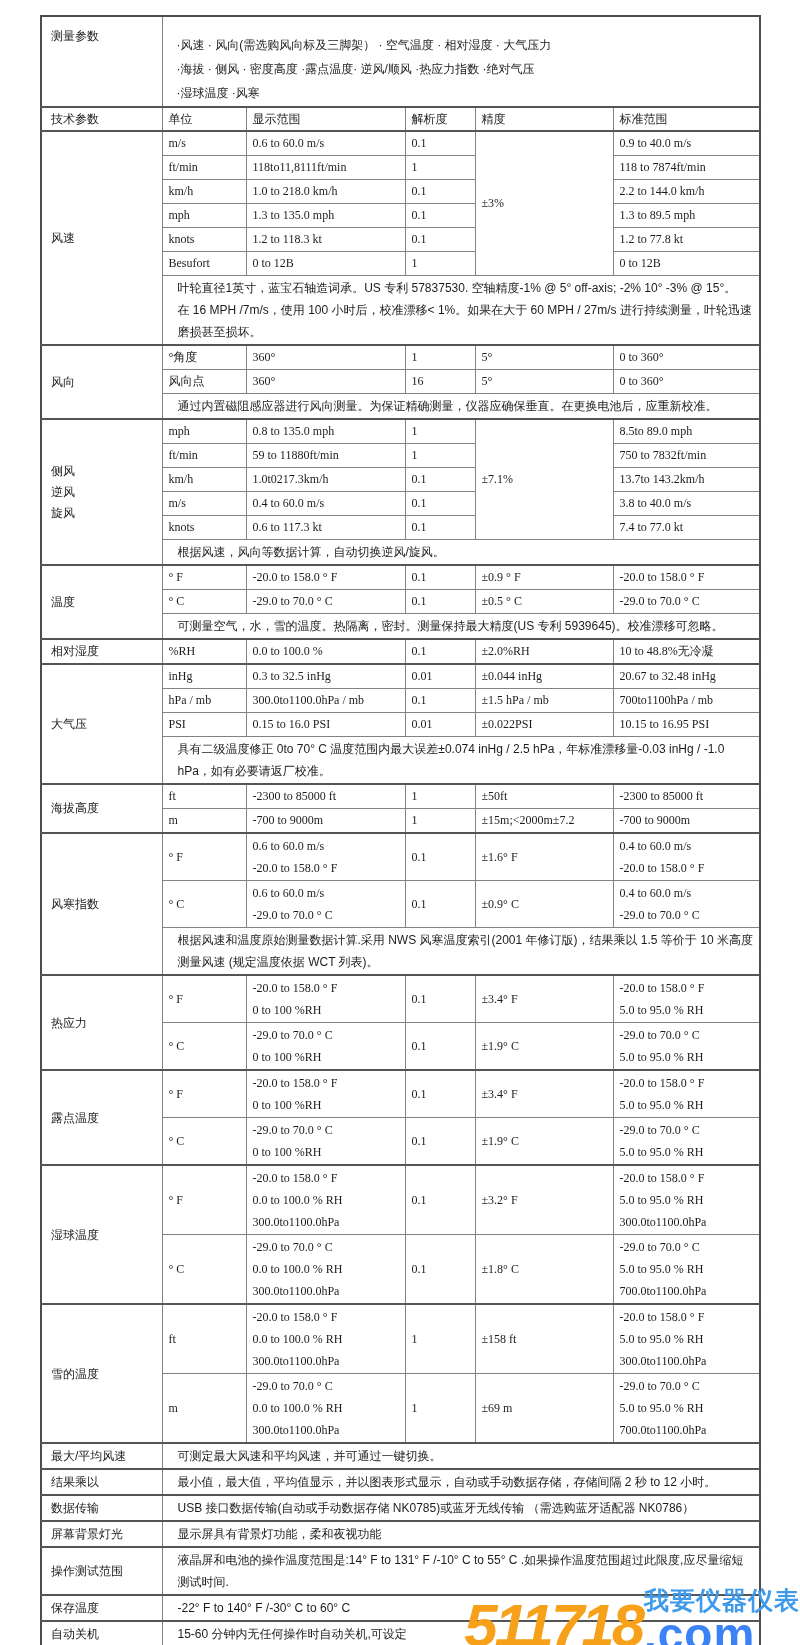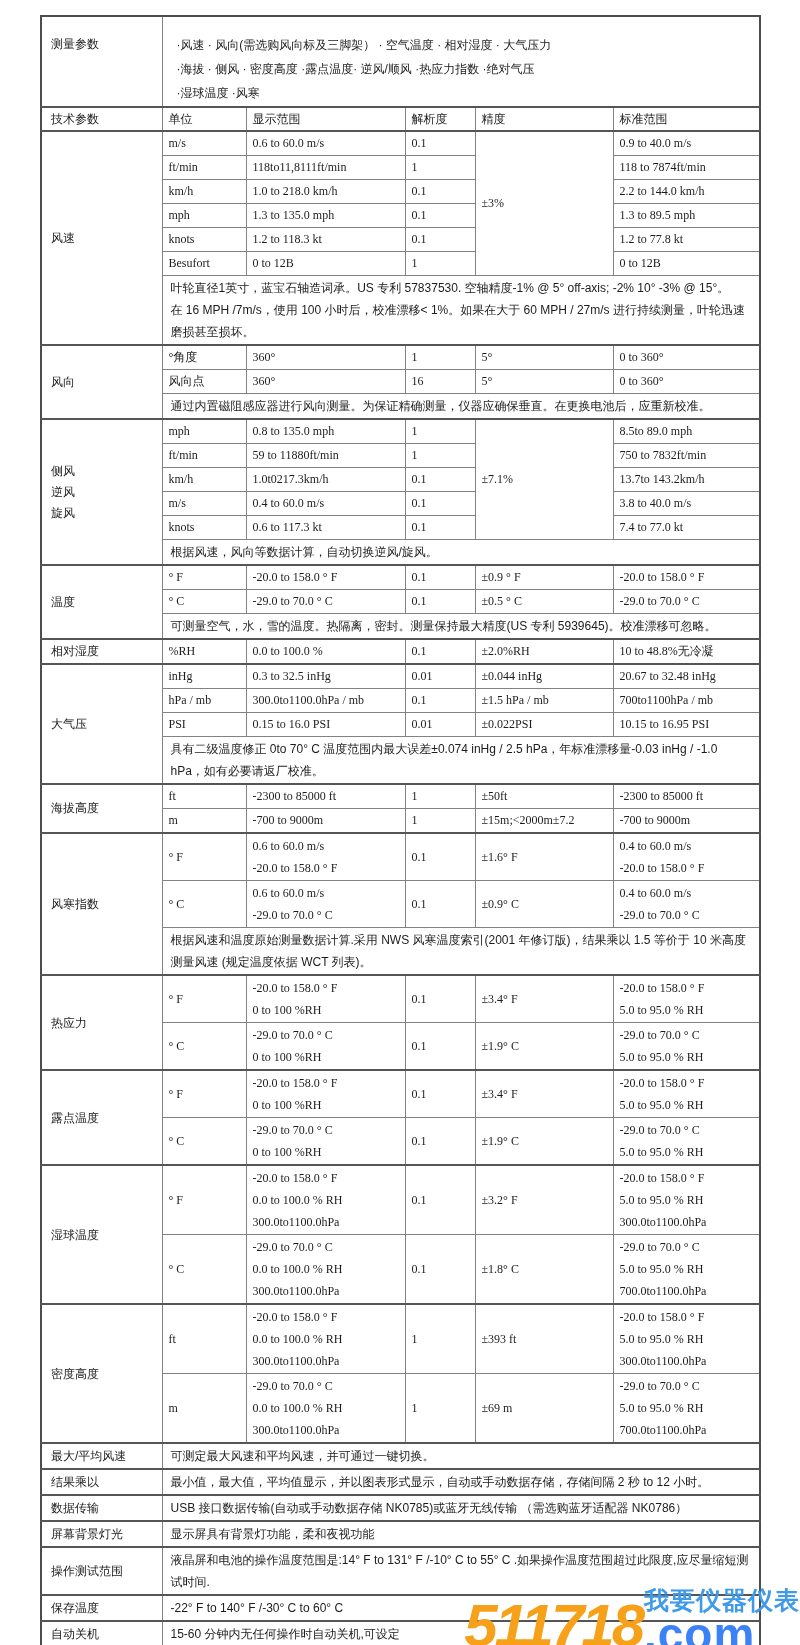--- a/index.html
+++ b/index.html
@@ -19,26 +19,26 @@
   td{
     border:1px solid #828282;
     vertical-align:middle;
     padding:1px 6px;
     line-height:21px;
     word-break:break-word;
     overflow:hidden;
   }
   tr.section-start td{border-top:2px solid #555555;}
   .param-cell{padding-left:9px;font-family:"Liberation Sans","DejaVu Sans",sans-serif;}
-  .top-label{vertical-align:top;padding-top:17px;}
+  .top-label{vertical-align:top;padding-top:9px;}
   .measure-list{vertical-align:top;padding-top:16px;padding-left:14px;}
   .measure-list div{line-height:24px;}
   .header-row td{line-height:20px;}
   .val{font-family:"Liberation Serif","DejaVu Serif",serif;}
-  .note-cell{padding-left:8px;}
+  .note-cell{padding-left:15px;}
   .note-cell div{line-height:22px;}
   .cellline{line-height:21px;}
   .ml .cellline{line-height:22px;}
 
   .logo{
     position:absolute;right:0px;top:1587px;
     display:flex;align-items:flex-end;
     user-select:none;white-space:nowrap;
   }
   .logo-number{
@@ -628,35 +628,35 @@
             <div class="cellline">±1.8° C</div>
           </td>
           <td class="val">
             <div class="cellline">-29.0 to 70.0 ° C</div>
             <div class="cellline">5.0 to 95.0 % RH</div>
             <div class="cellline">700.0to1100.0hPa</div>
           </td>
         </tr>
         <tr class="ml section-start">
           <td class="param-cell" rowspan="2">
-            <div class="cellline">密度高度</div>
+            <div class="cellline">雪的温度</div>
           </td>
           <td class="val">
             <div class="cellline">ft</div>
           </td>
           <td class="val">
             <div class="cellline">-20.0 to 158.0 ° F</div>
             <div class="cellline">0.0 to 100.0 % RH</div>
             <div class="cellline">300.0to1100.0hPa</div>
           </td>
           <td class="val">
             <div class="cellline">1</div>
           </td>
           <td class="val">
-            <div class="cellline">±393 ft</div>
+            <div class="cellline">±158 ft</div>
           </td>
           <td class="val">
             <div class="cellline">-20.0 to 158.0 ° F</div>
             <div class="cellline">5.0 to 95.0 % RH</div>
             <div class="cellline">300.0to1100.0hPa</div>
           </td>
         </tr>
         <tr class="ml">
           <td class="val">
             <div class="cellline">m</div>

